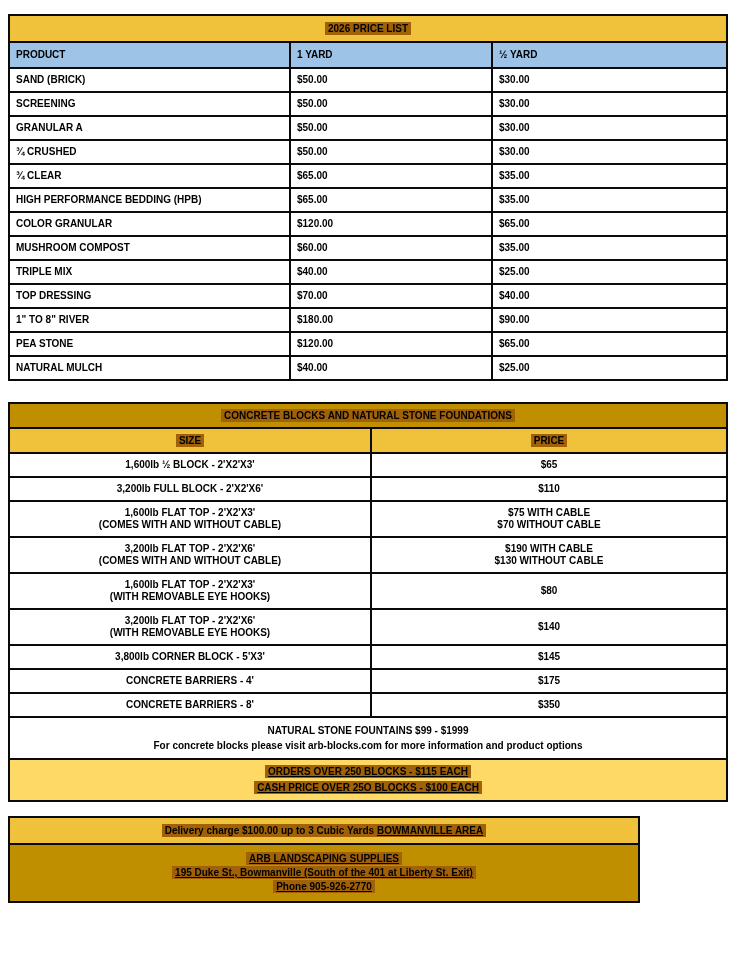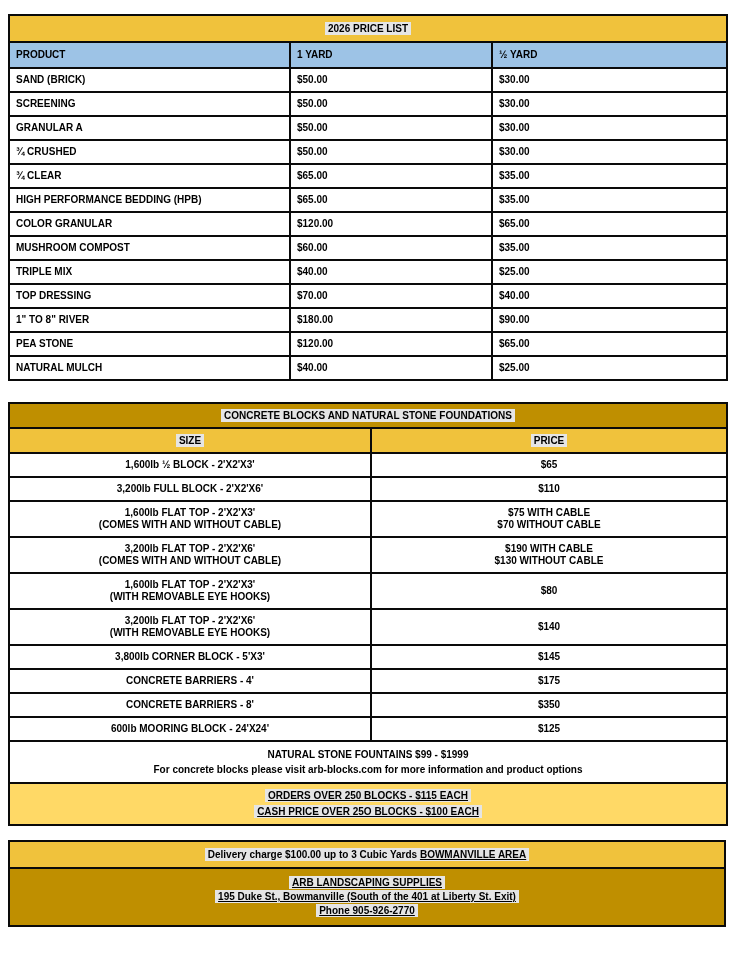--- a/index.html
+++ b/index.html
@@ -13,39 +13,39 @@
   }
   .page {
     width: 742px;
     height: 960px;
     padding-top: 14px;
     box-sizing: border-box;
   }
   table {
     border-collapse: collapse;
     table-layout: fixed;
-    width: 718px;
+    width: 632px;
     margin-left: 8px;
   }
   td, th {
     border: 2px solid #0a0a0a;
     font-size: 10px;
     line-height: 12px;
     padding: 5px 6px;
     font-weight: bold;
     vertical-align: middle;
   }
   
   .row-gold-light td   { background: #F0C23C; text-align: center; padding: 6px; line-height: 13px; }
   .row-gold-dark td    { background: #BF8F00; text-align: center; padding: 5px 6px; line-height: 13px; }
   .row-blue th         { background: #9DC3E6; text-align: left; padding: 6px; }
   .t1 td.cell-left     { text-align: left; }
   
   .hl {
-    background: #e5e5e5;
+    background: #a16207;
     padding: 1px 3px;
   }
   .u { text-decoration: underline; }
   
   .t2 td { text-align: center; padding: 5px 4px; }
   .t2 { margin-top: 21px; }
   .row-yellow td { background: #FFD966; padding: 4px; line-height: 14px; }
   .note-row td { line-height: 13px; padding: 5px; margin-left: 36px; }
   .note-line { padding: 1px 0; }
   .cell-line { line-height: 12px; padding: 0; }
@@ -231,28 +231,20 @@
           </td>
         </tr>
         <tr>
           <td>
             <div class="cell-line">CONCRETE BARRIERS - 8'</div>
           </td>
           <td>
             <div class="cell-line">$350</div>
           </td>
         </tr>
-        <tr>
-          <td>
-            <div class="cell-line">600lb MOORING BLOCK - 24'X24'</div>
-          </td>
-          <td>
-            <div class="cell-line">$125</div>
-          </td>
-        </tr>
       </tbody>
     <tbody>
       <tr class="note-row">
         <td colspan="2">
           <div class="note-line">NATURAL STONE FOUNTAINS $99 - $1999</div>
           <div class="note-line">For concrete blocks please visit arb-blocks.com for more information and product options</div>
         </td>
       </tr>
       <tr class="row-yellow">
         <td colspan="2">

